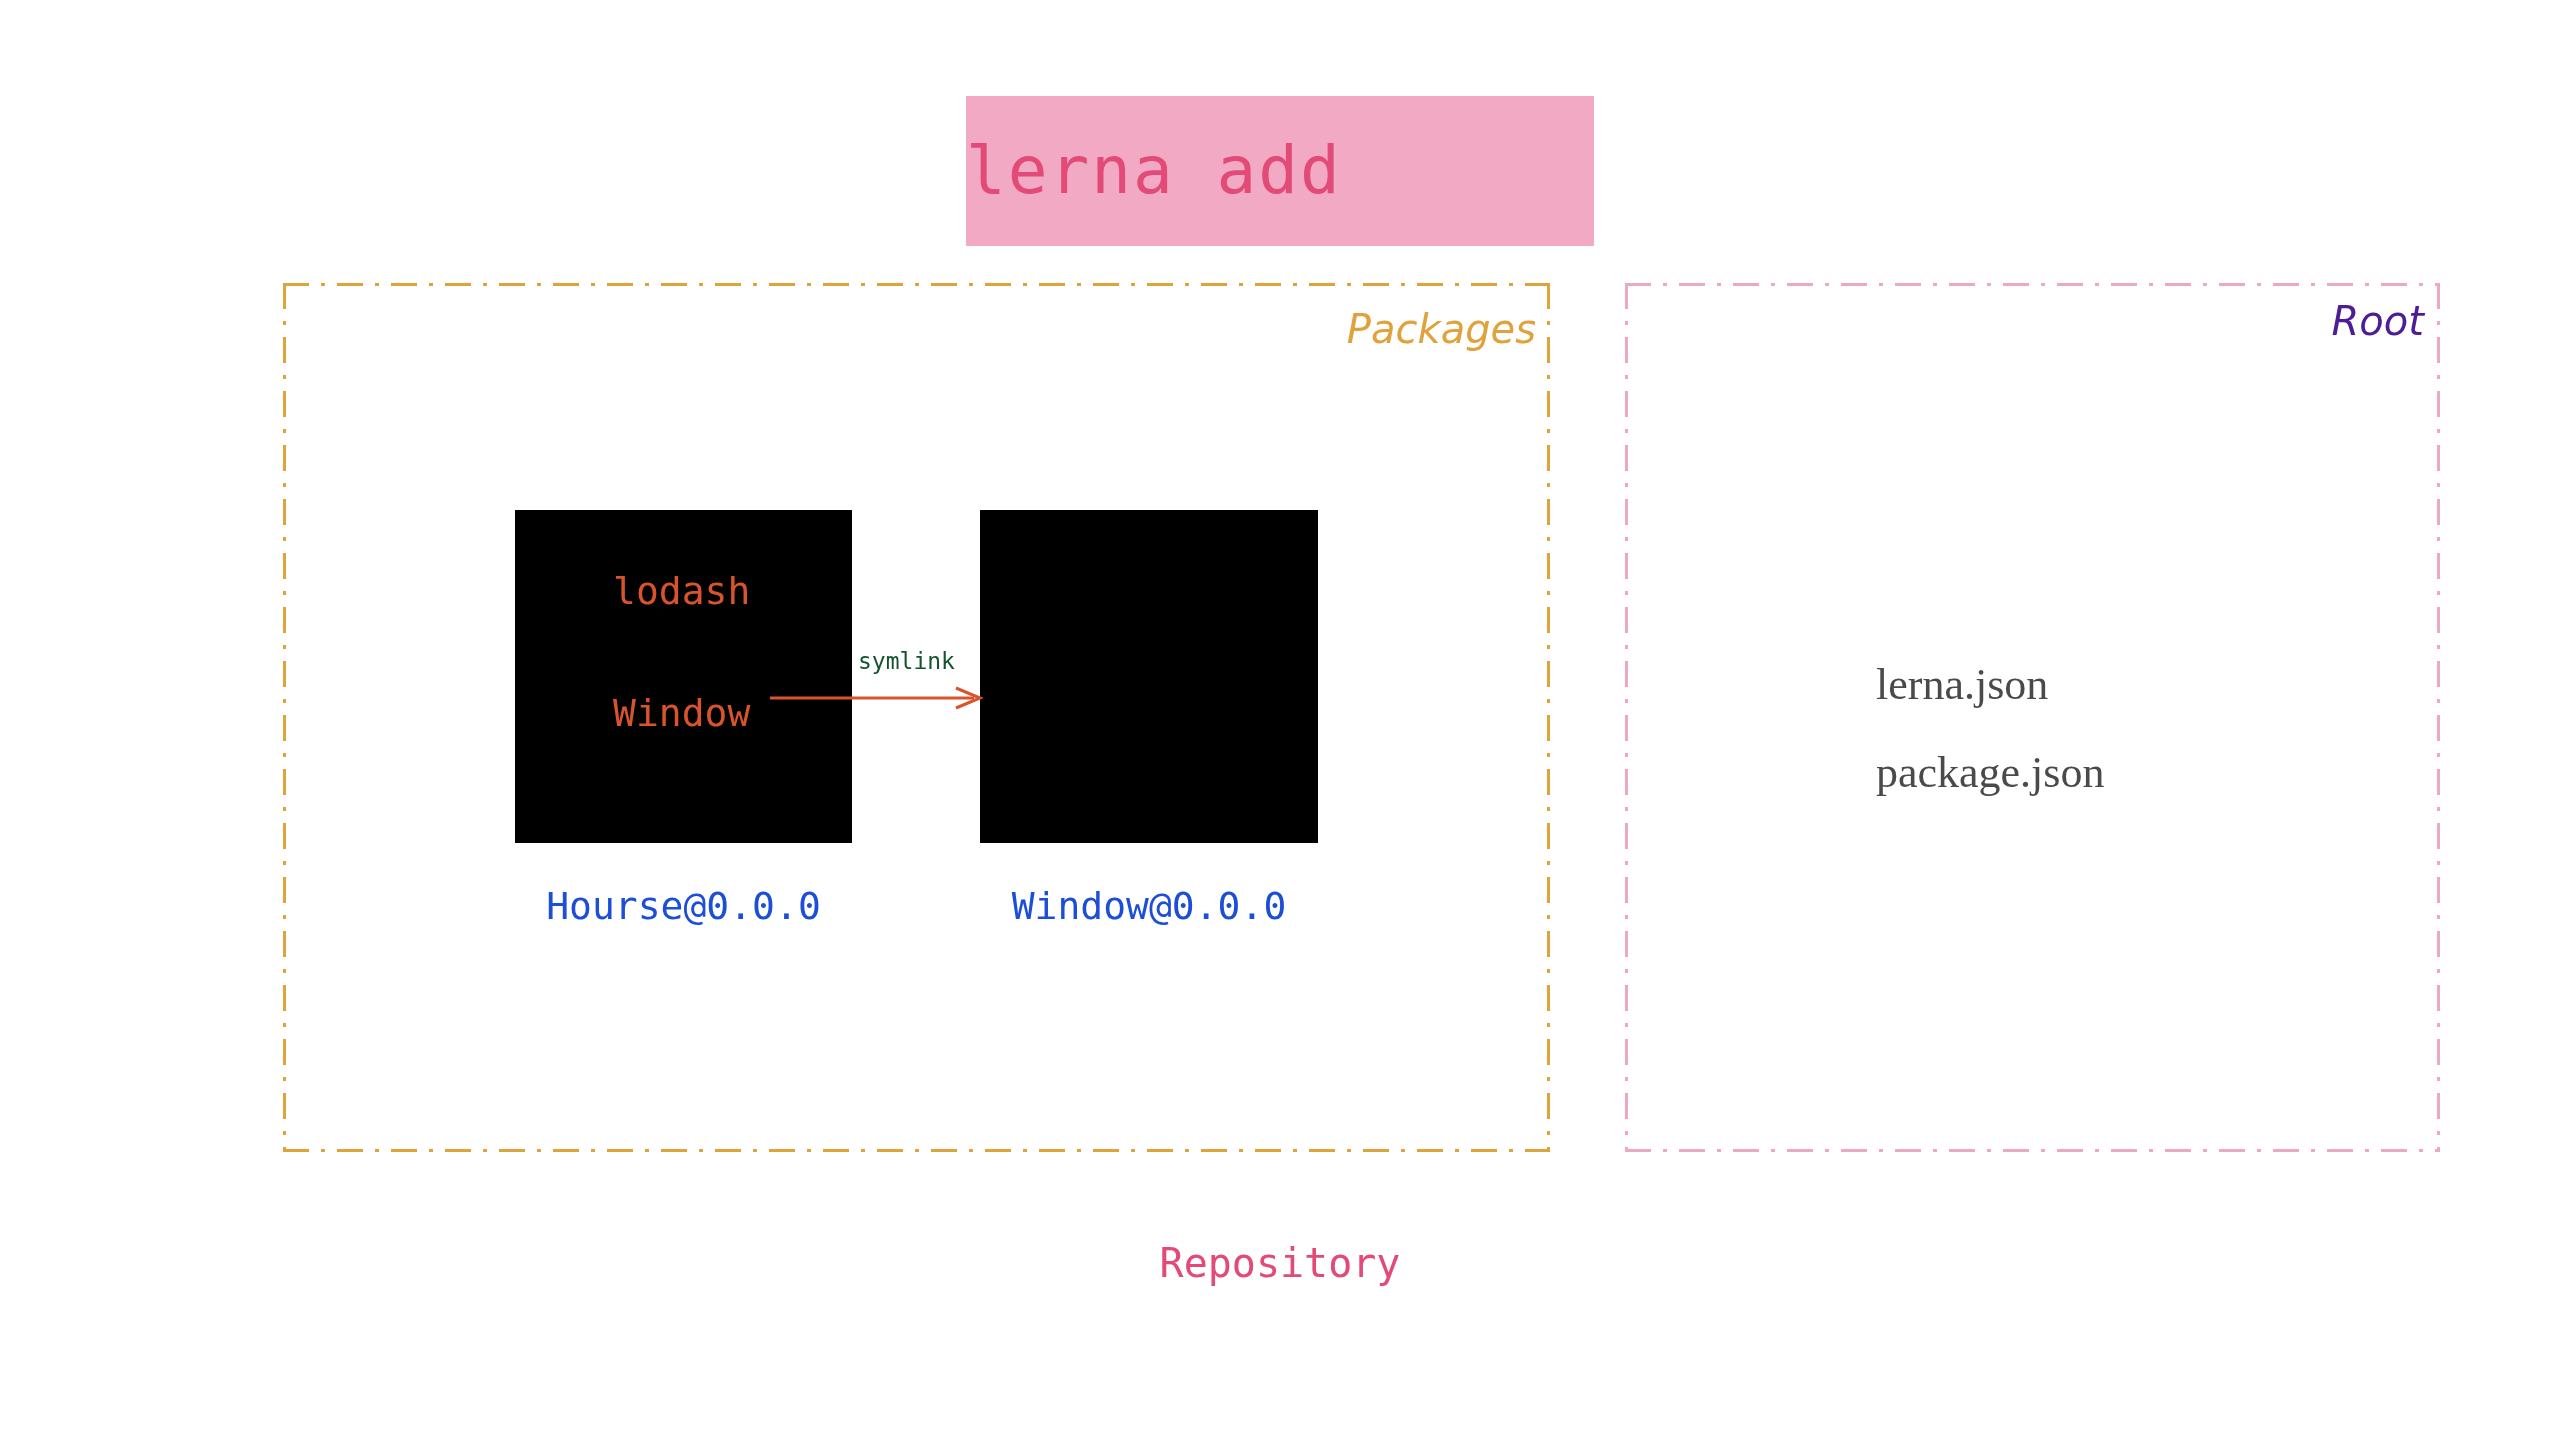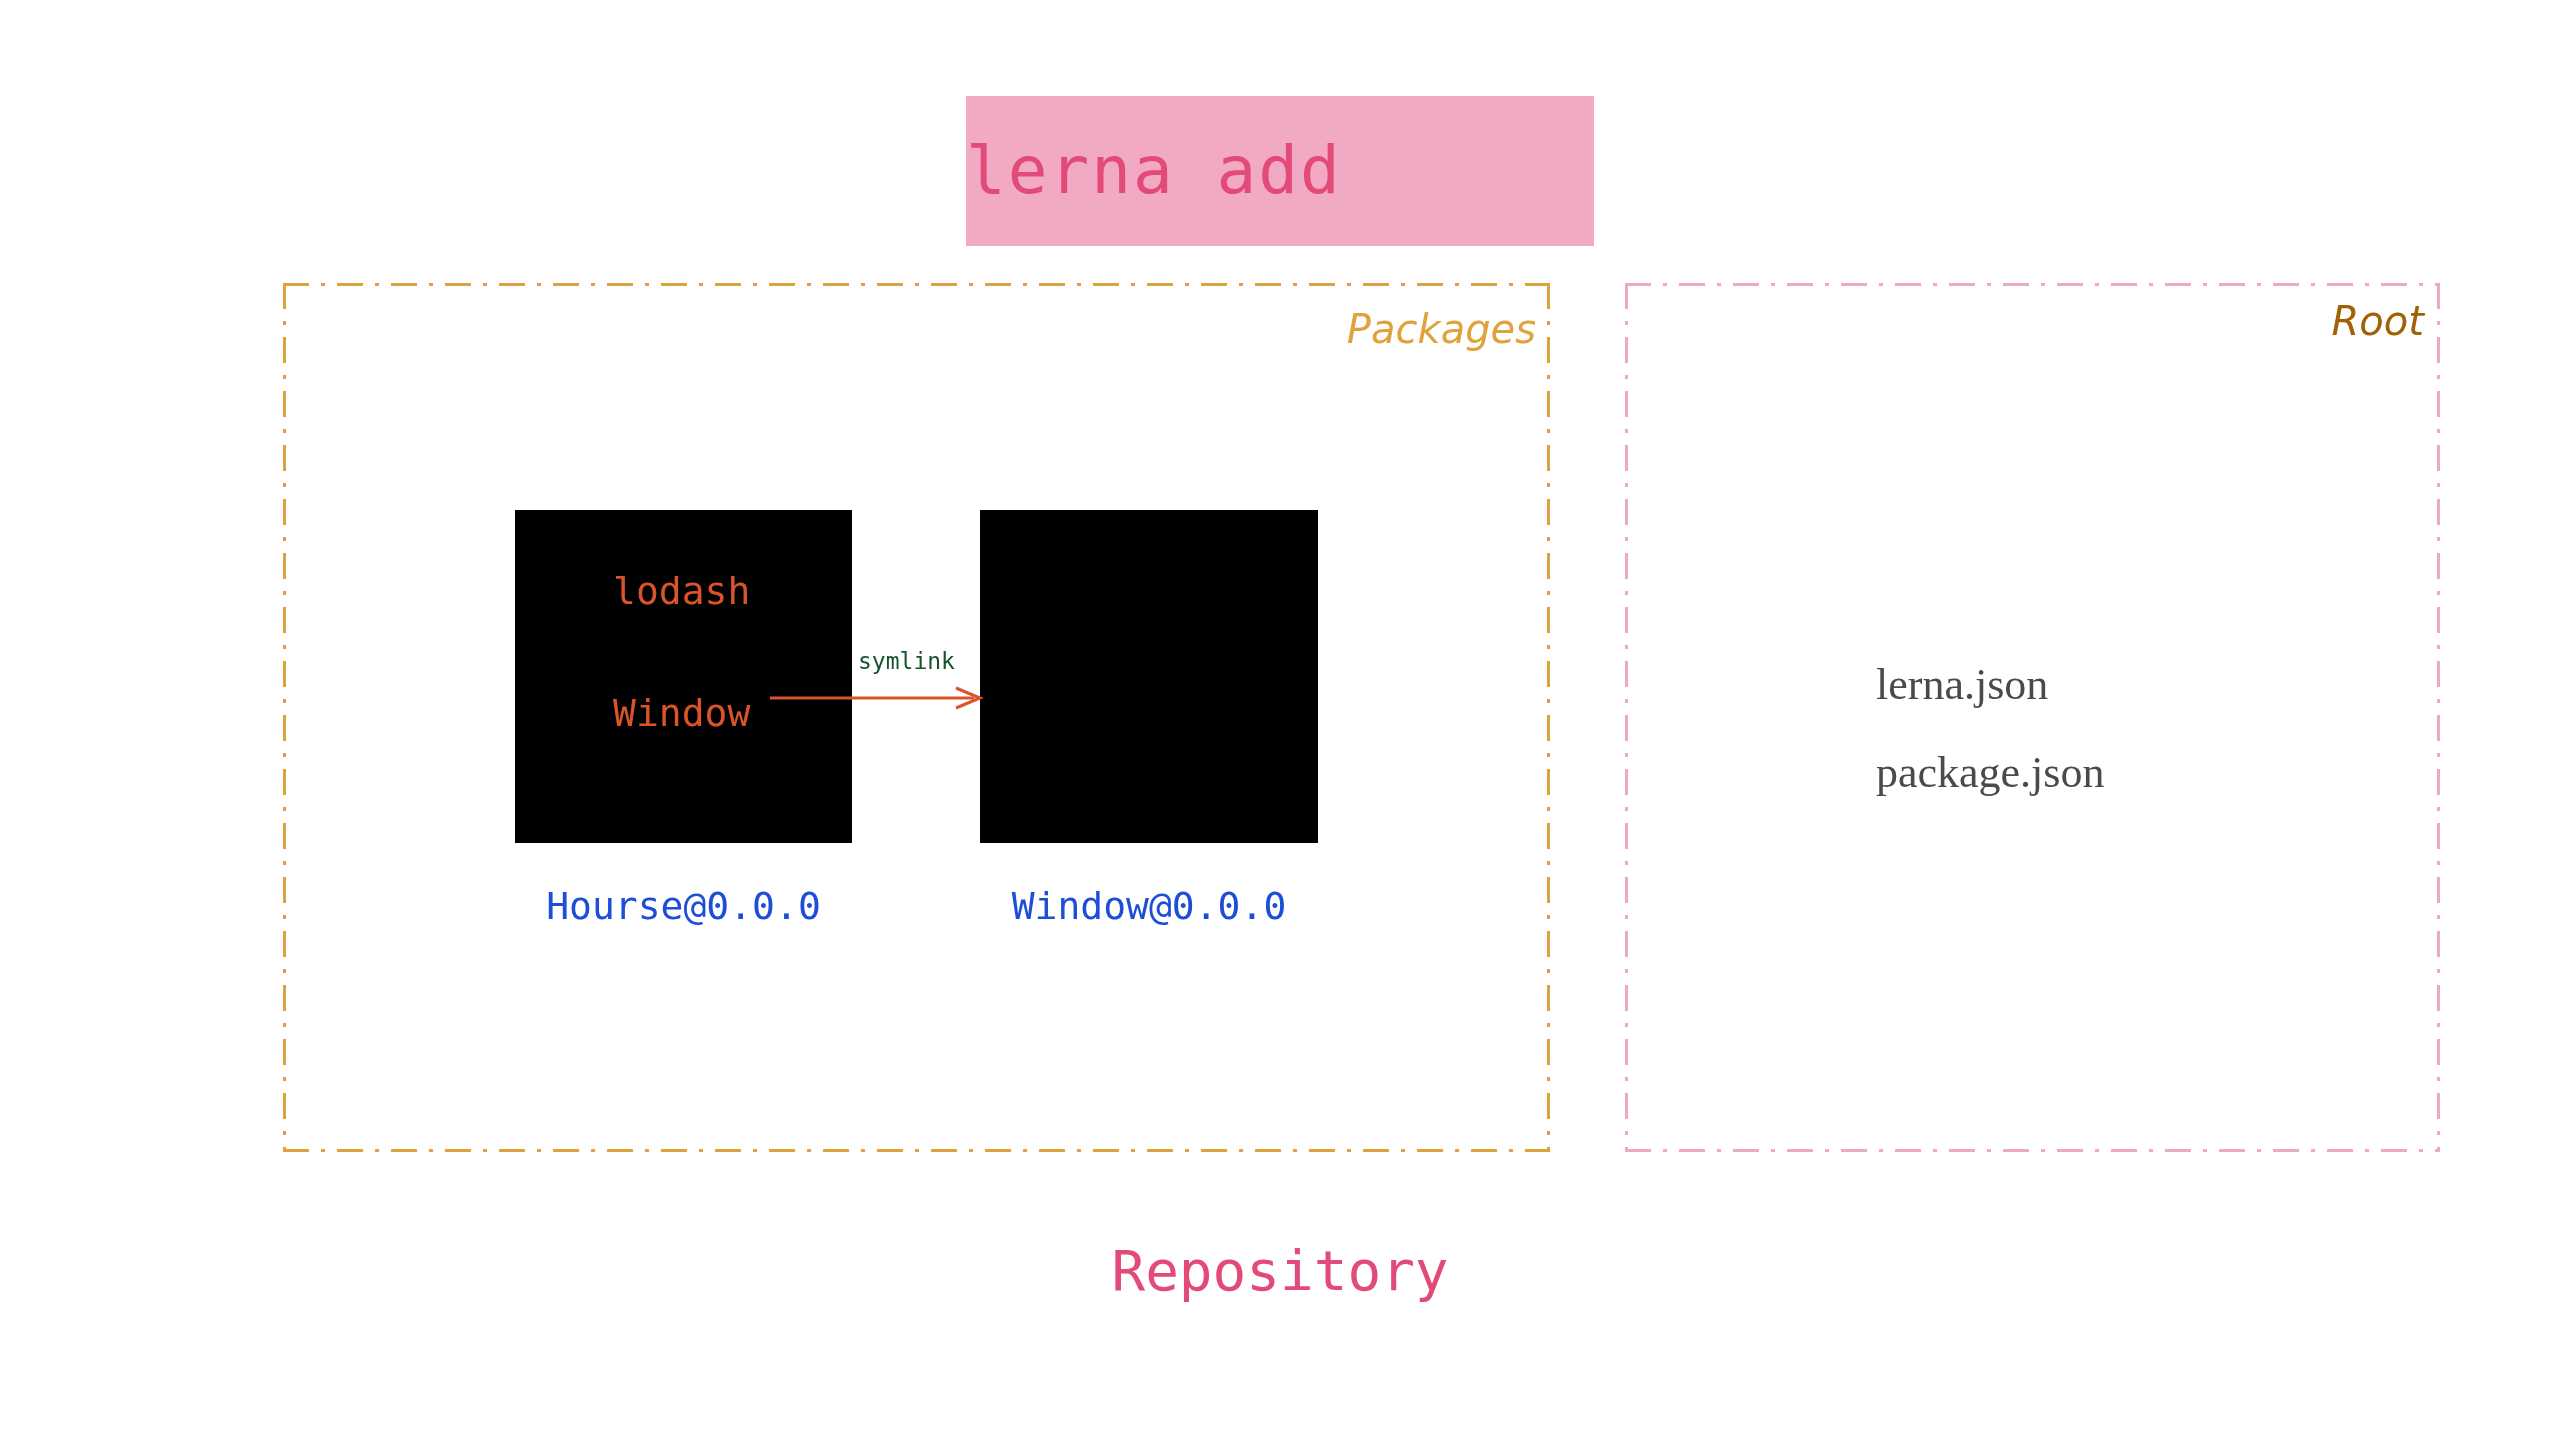--- a/index.html
+++ b/index.html
@@ -121,21 +121,21 @@
     width: 3px;
     background-image: repeating-linear-gradient(to bottom,
       #eda9c2 0px, #eda9c2 26px,
       transparent 26px, transparent 38px,
       #eda9c2 38px, #eda9c2 42px,
       transparent 42px, transparent 54px);
   }
   .zone.root .edge-left { left: 0; }
   .zone.root .edge-right { right: 0; }
   .zone.root .zone-label {
-    color: #a16207;
+    color: #4c1d95;
     right: 16px;
     top: 18px;
   }
 
   
   .pkg-card {
     position: absolute;
     background: #000000;
   }
   .pkg-card.card-a { left: 515px; top: 510px; width: 337px; height: 333px; }
@@ -199,21 +199,21 @@
   .root-file.file-1 { top: 751px; }
 
   
   .repo-caption {
     position: absolute;
     left: 0;
     top: 1243px;
     width: 2560px;
     text-align: center;
     font-family: "DejaVu Sans Mono", "Liberation Mono", monospace;
-    font-size: 56px;
+    font-size: 40px;
     line-height: 1;
     color: #e24a77;
     white-space: pre;
   }
 </style>
 </head>
 <body>
 
 <div class="canvas">
 

